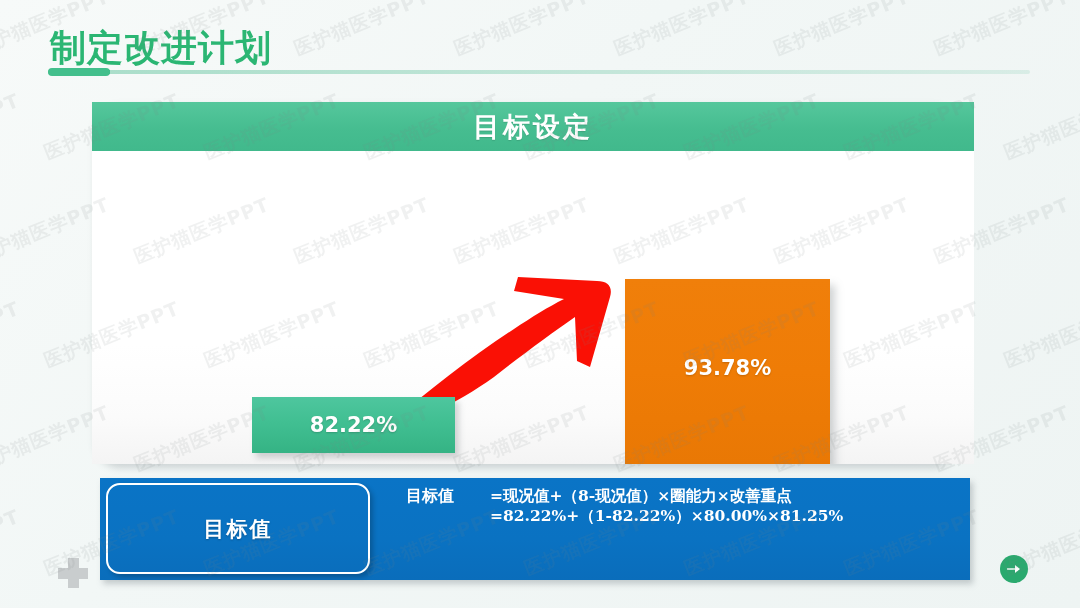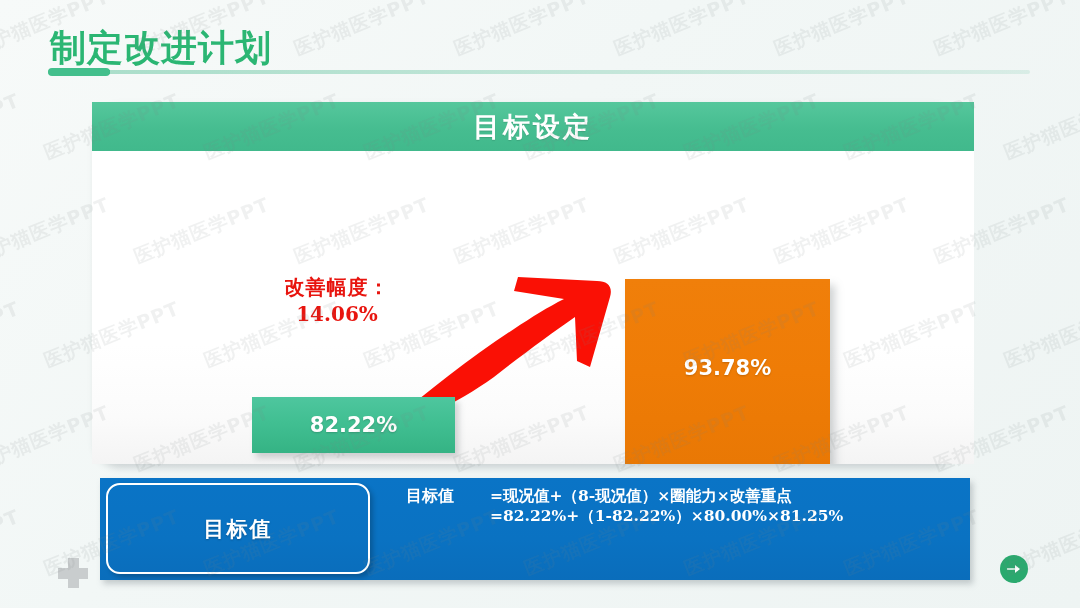--- a/index.html
+++ b/index.html
@@ -239,24 +239,20 @@
 
 <div class="card">
 
   <div class="card-header">
     <div class="card-header-text">目标设定</div>
   </div>
 
   <div class="card-body">
     <div class="chart-area">
 
-      <div class="improve-note">
-        <span class="nl1">改善幅度：</span>
-        <span class="nl2">14.06%</span>
-      </div>
 
       <svg class="red-arrow" viewBox="0 0 240 180">
         <path d="M8 172 C 46 140, 92 104, 132 78 C 150 66, 166 56, 182 48
                  L 132 40 L 136 26 L 215 30 C 226 30, 231 36, 228 46
                  L 208 116 L 195 110 L 193 66
                  C 170 82, 140 104, 112 126 C 72 154, 36 172, 8 172 Z" fill="#fa1005"></path>
       </svg>
 
       <div class="bar bar-before">
         <div class="bar-value">82.22%</div>

